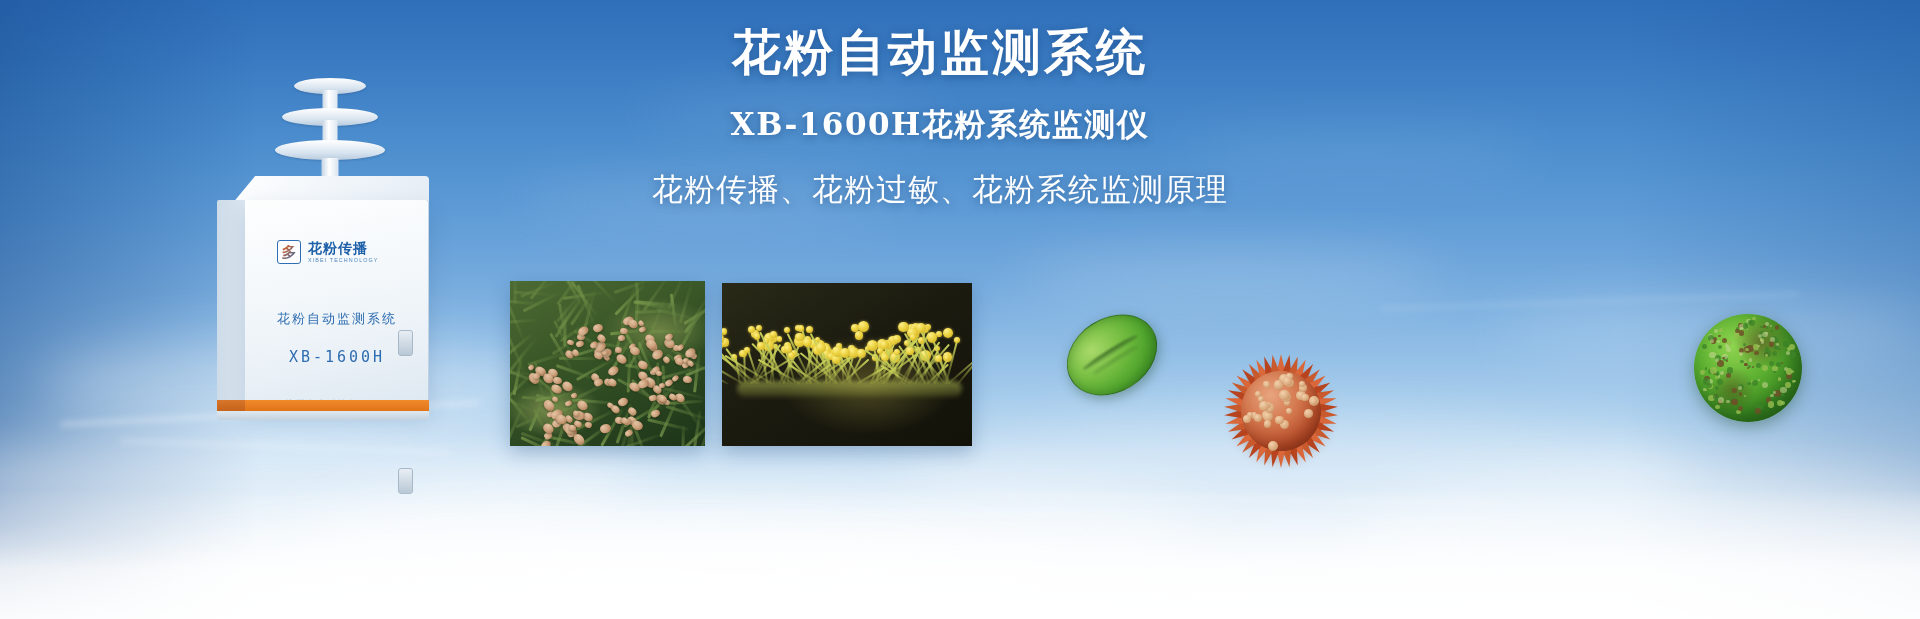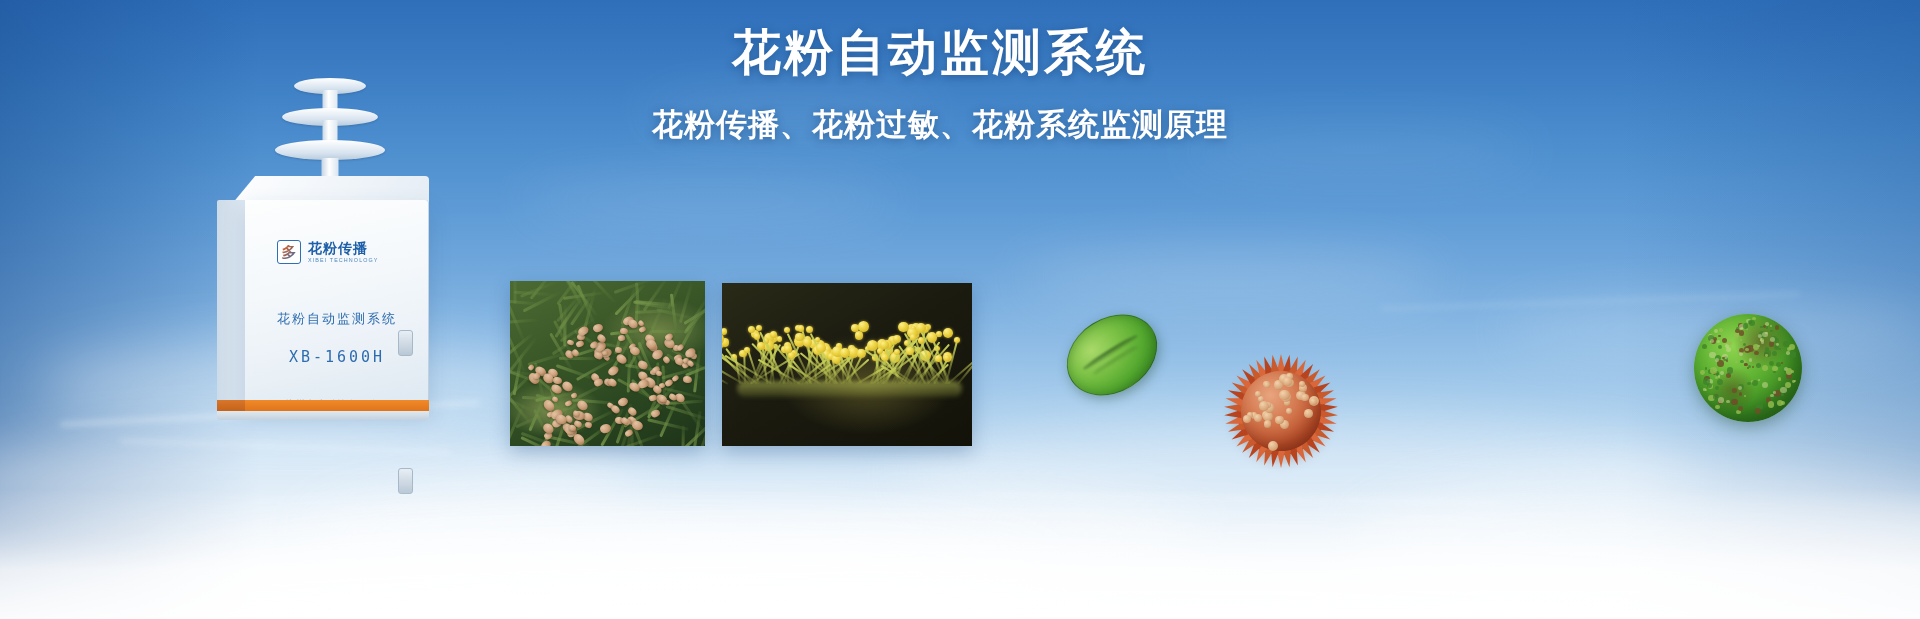--- a/index.html
+++ b/index.html
@@ -86,21 +86,21 @@
   .subtitle{
     font-size:31px;
     font-weight:bold;
     letter-spacing:1.5px;
     line-height:1.2;
     margin:0 0 28px 0;
     font-family:"DejaVu Serif","Liberation Serif",serif;
   }
   .tagline{
     font-size:31px;
-    font-weight:bold;
+    font-weight:normal;
     letter-spacing:1px;
     line-height:1.2;
     margin:8px;
     font-family:"DejaVu Sans","Liberation Sans",sans-serif;
   }
 
   
   .device{position:absolute;left:195px;top:78px;width:270px;height:350px;}
 
   .stack{position:absolute;left:50%;top:0;transform:translateX(-50%);width:110px;height:92px;}
@@ -356,20 +356,21 @@
   <div class="cloud c11"></div>
   <div class="cloud c12"></div>
 
   <div class="streak s1"></div>
   <div class="streak s2"></div>
   <div class="streak s3"></div>
   <div class="streak s4"></div>
 
   <div class="copy">
     <h1 class="title">花粉自动监测系统</h1>
+    <div class="subtitle">XB-1600H花粉系统监测仪</div>
     <div class="tagline">花粉传播、花粉过敏、花粉系统监测原理</div>
   </div>
 
   <div class="device">
 
     <div class="stack">
       <div class="disc disc-top"></div>
       <div class="neck neck-a"></div>
       <div class="disc disc-mid"></div>
       <div class="neck neck-b"></div>

